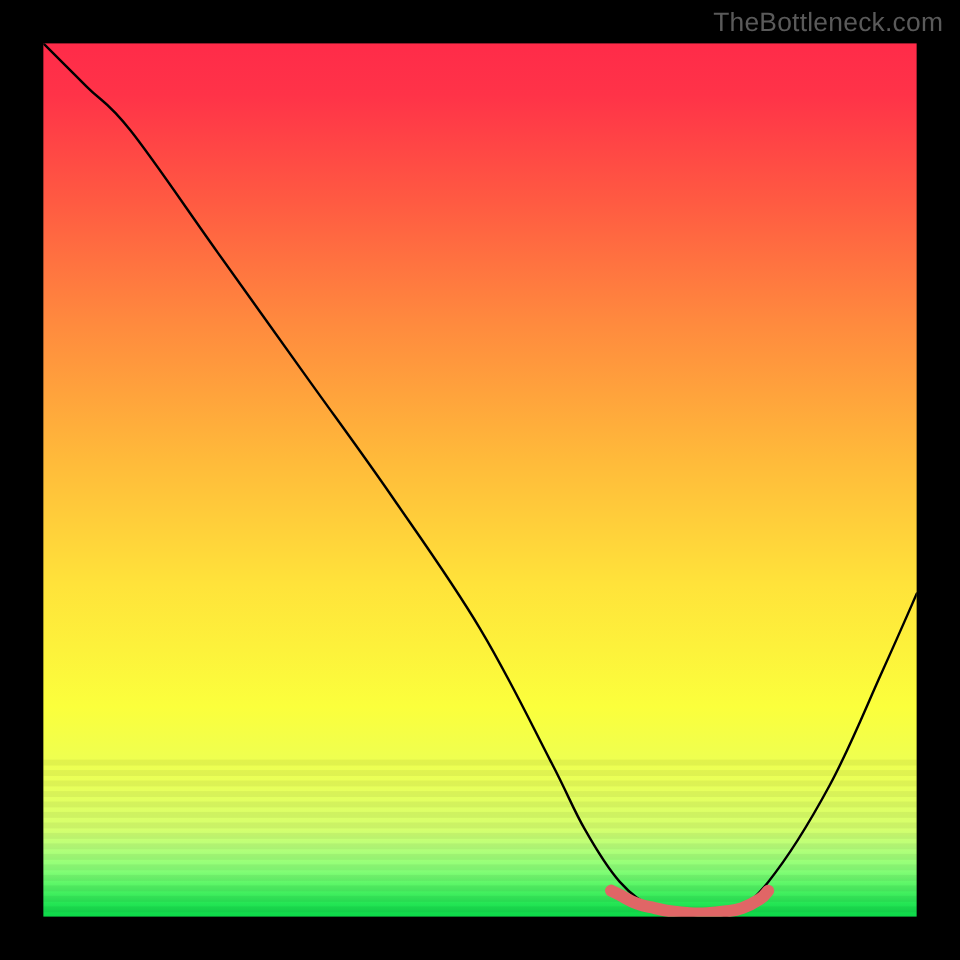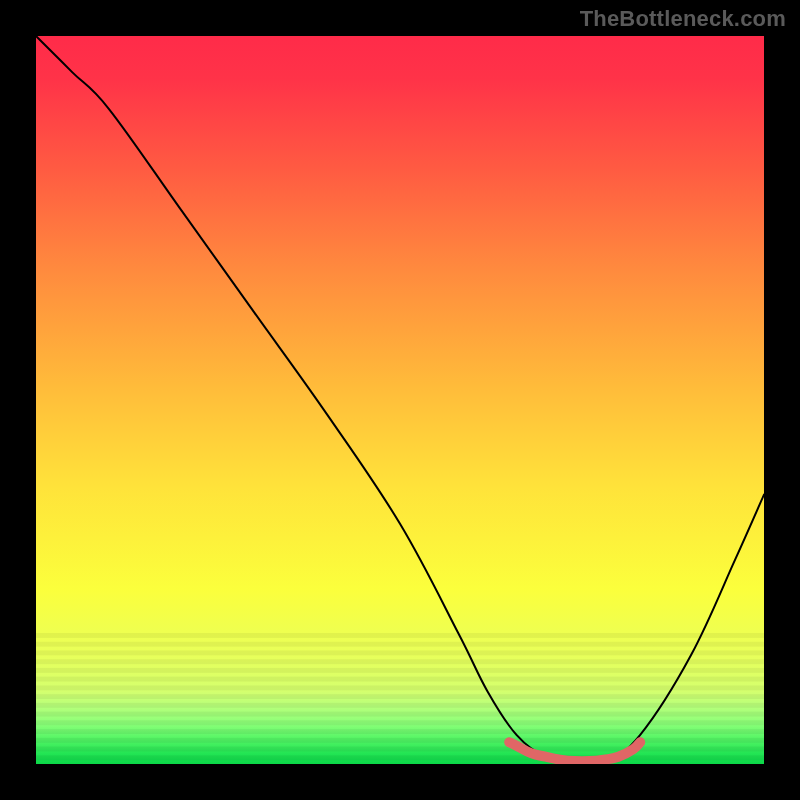--- a/index.html
+++ b/index.html
@@ -10,21 +10,21 @@
     height: 800px;
     position: relative;
     font-family: Arial, Helvetica, sans-serif;
   }
   .watermark {
     position: absolute;
     top: 6px;
     right: 14px;
     color: #5a5a5a;
     font-size: 22px;
-    font-weight: 700;
+    font-weight: 400;
     letter-spacing: 0.2px;
     z-index: 10;
   }
   .frame {
     position: absolute;
     left: 36px;
     top: 36px;
     width: 728px;
     height: 728px;
     background: #000;

